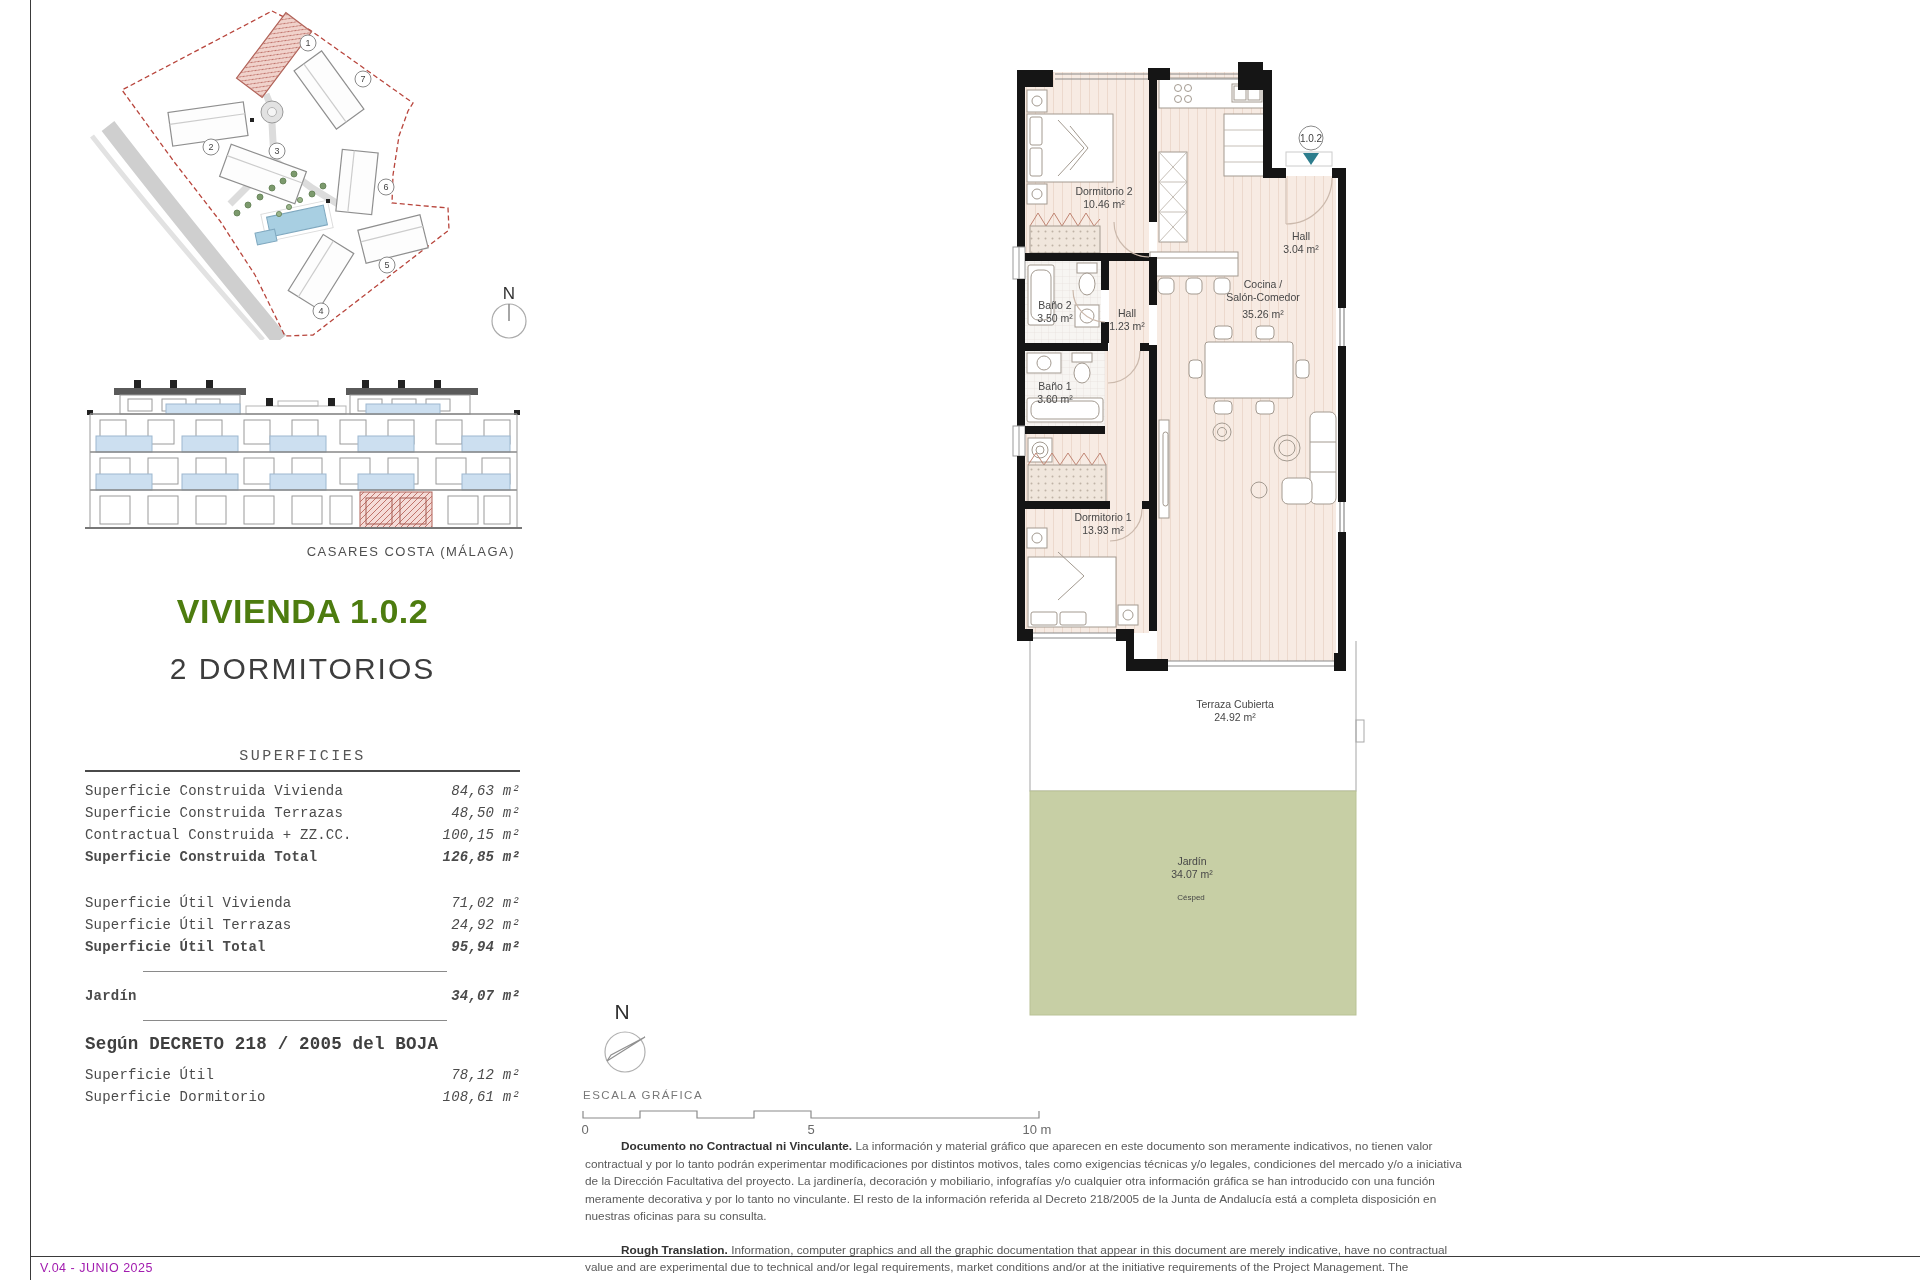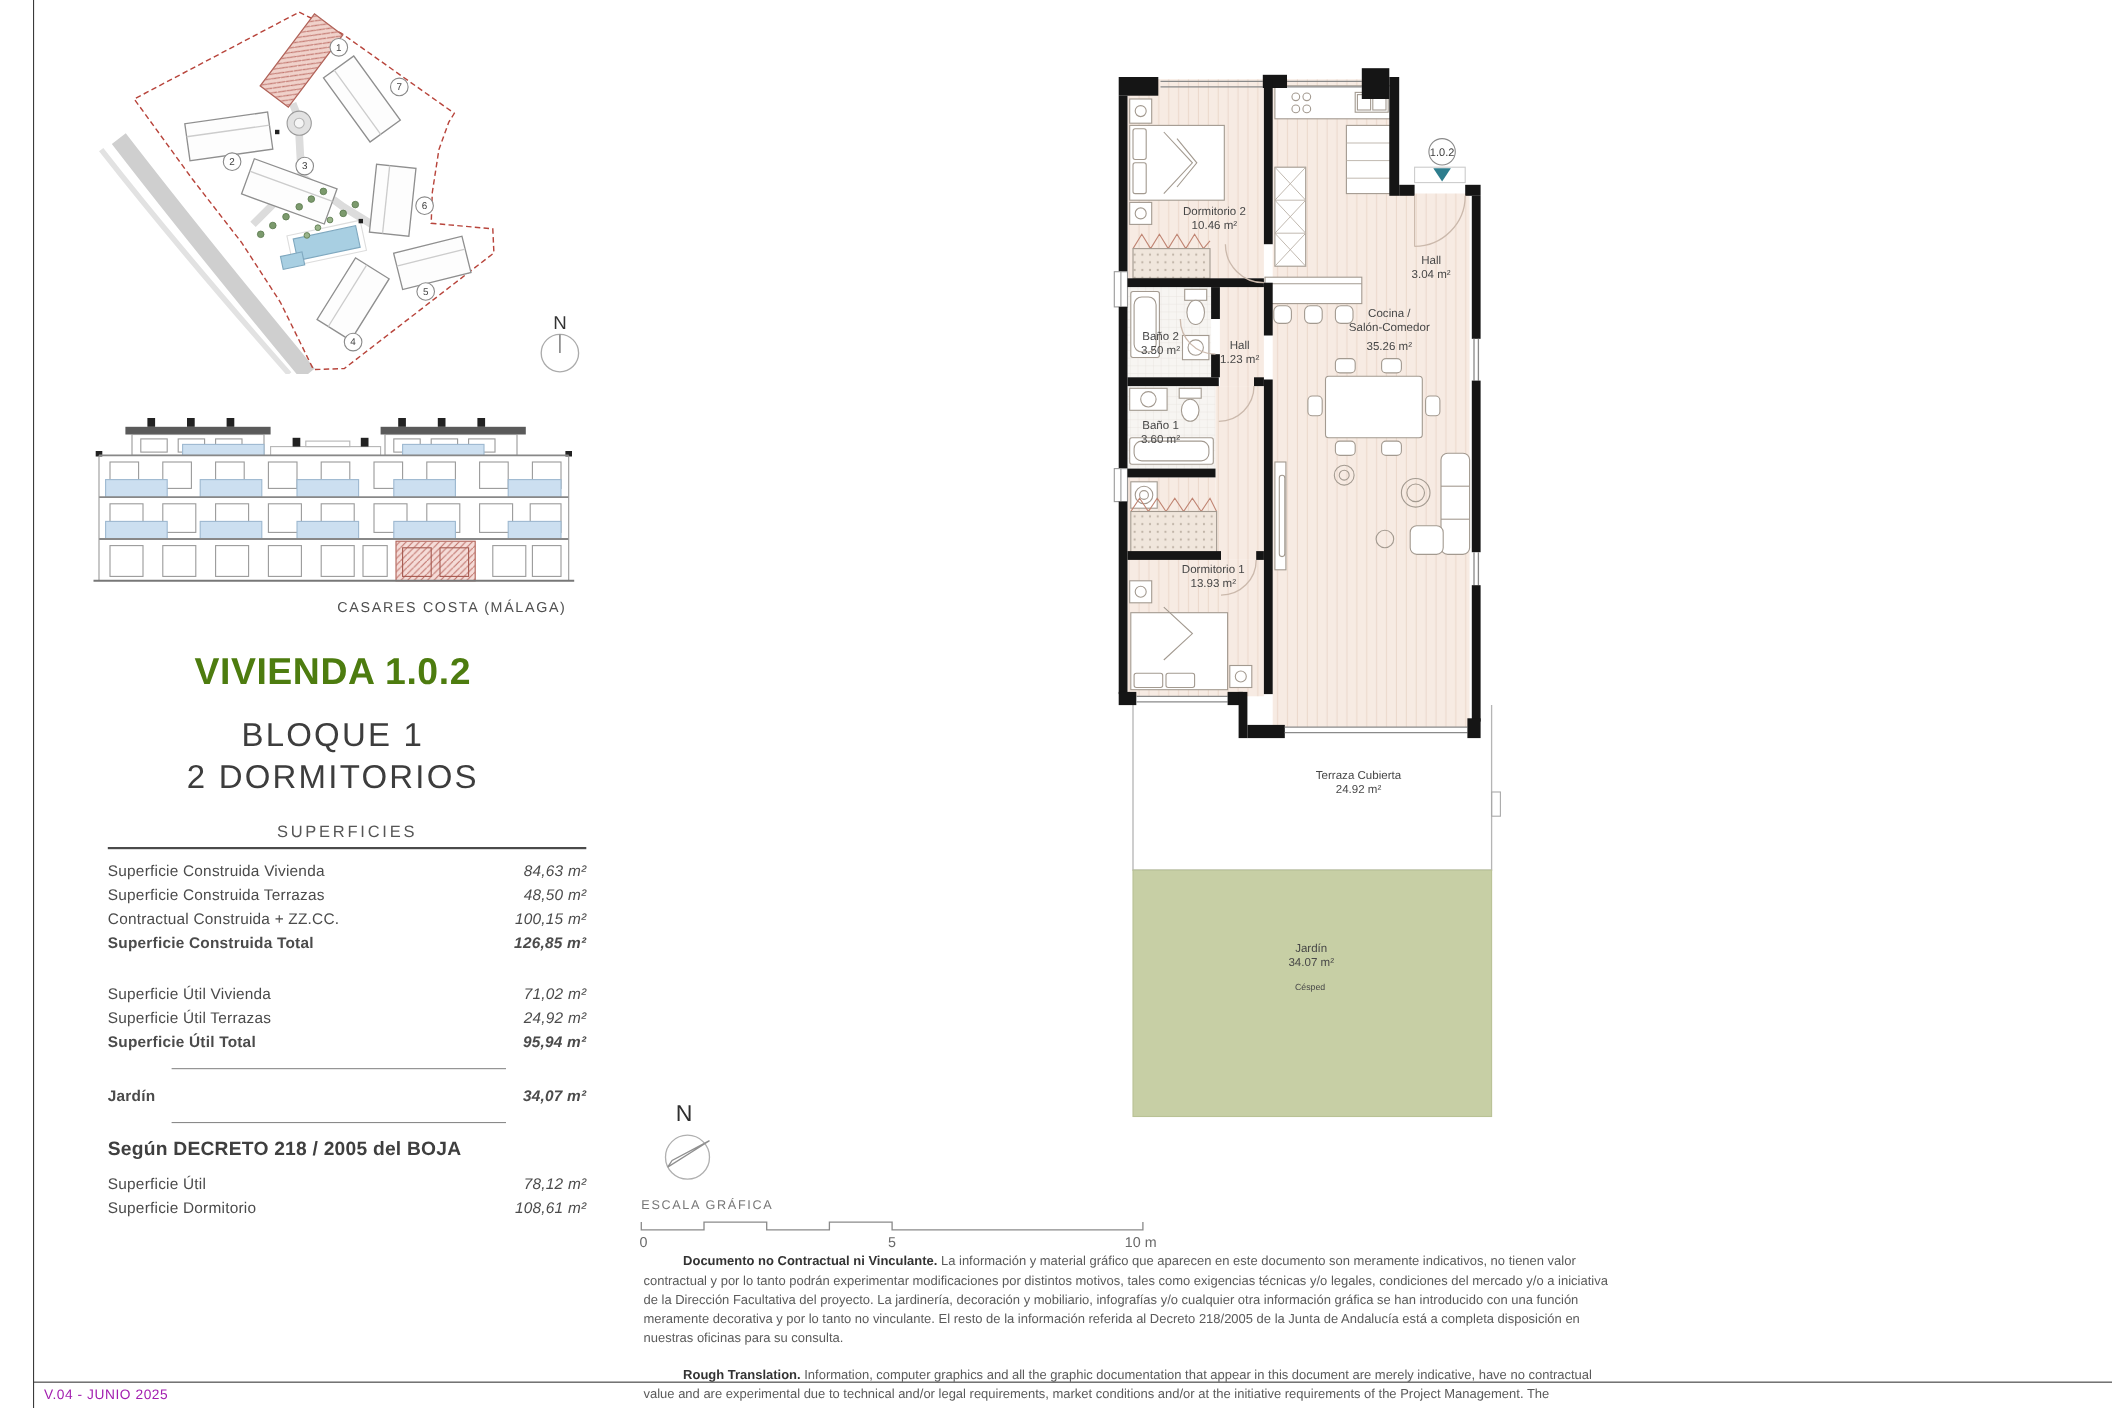--- a/index.html
+++ b/index.html
@@ -230,25 +230,24 @@
           <rect x="414" y="118" width="26" height="28"></rect>
       </g>
       <line x1="15" y1="150" x2="452" y2="150" stroke="#777777" stroke-width="1.8"></line>
     </g>
   </svg>
 
   <div class="abs caption" style="left:300px;top:544px;width:215px;text-align:right;">CASARES COSTA (MÁLAGA)</div>
 
   <div class="abs title" style="left:85px;top:592px;width:435px;">VIVIENDA 1.0.2</div>
   <div class="abs subtitle" style="left:85px;top:650px;width:435px;">
-    <div>BLOQUE 1</div>
     <div>2 DORMITORIOS</div>
   </div>
 
-  <div class="abs sup-wrap" style="left:98px;top:748px;">
+  <div class="abs sup-wrap" style="left:85px;top:748px;font-family:Liberation Mono, monospace;">
     <div class="sup-head">SUPERFICIES</div>
     <hr class="sup-rule">
     <div class="srow">
         <span>Superficie Construida Vivienda</span>
         <span class="v">84,63 m²</span>
       </div>
     <div class="srow">
         <span>Superficie Construida Terrazas</span>
         <span class="v">48,50 m²</span>
       </div>

